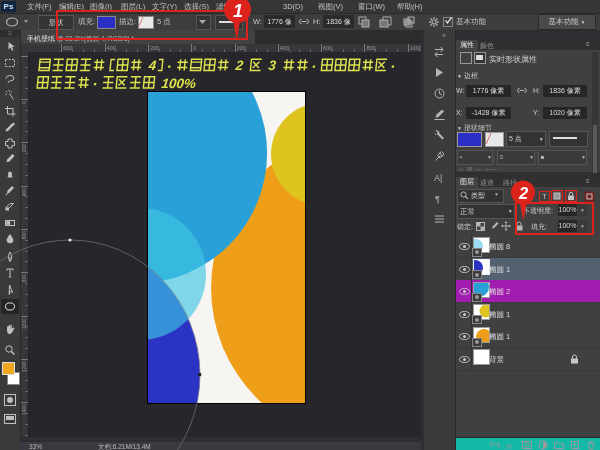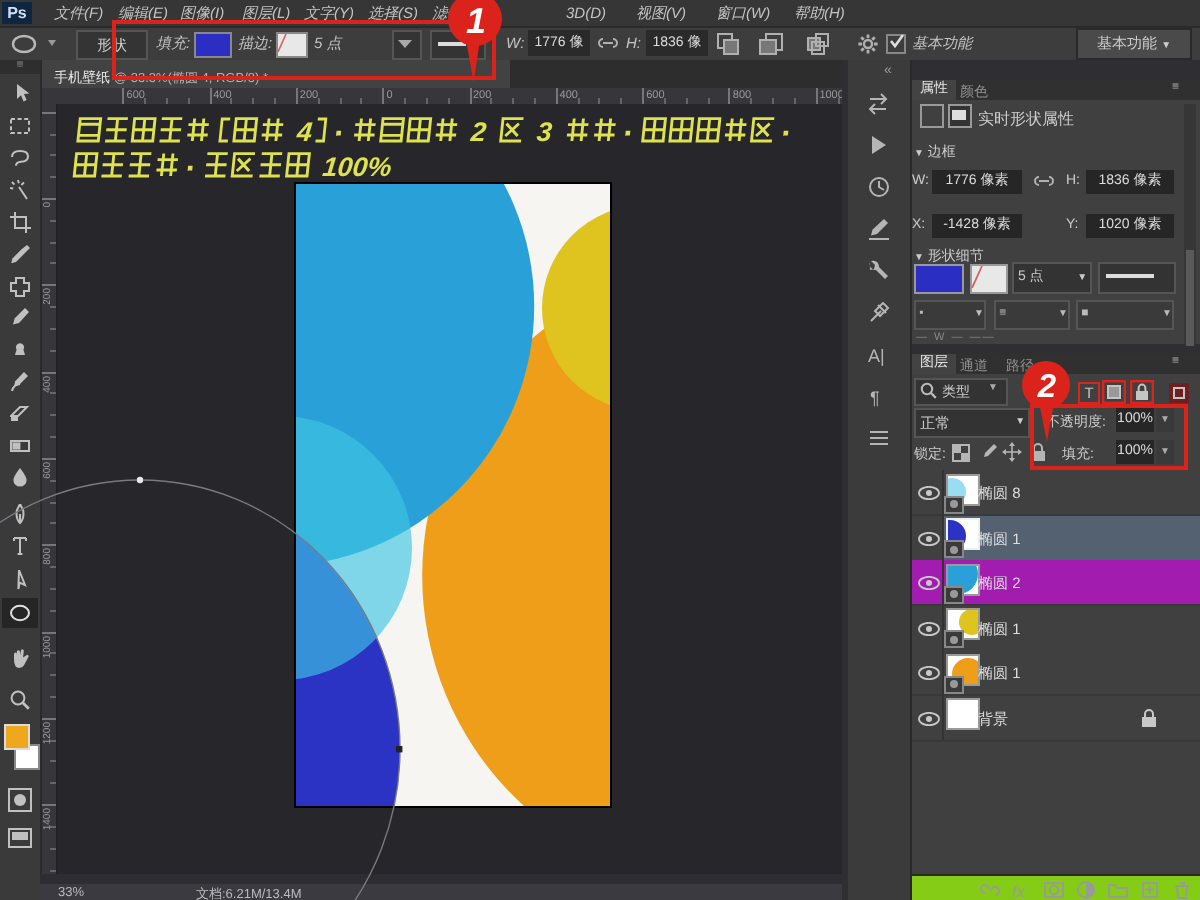--- a/index.html
+++ b/index.html
@@ -1,19 +1,19 @@
 <!DOCTYPE html>
 <html><head>
 <meta charset="utf-8">
 <style>
   html,body{margin:0;padding:0;}
   #app{position:relative;width:600px;height:450px;background:#3c3c3c;overflow:hidden;
        font-family:"Liberation Sans",sans-serif;}
   .abs{position:absolute;}
-  .txt{color:#c4c4c4;white-space:nowrap;font-style:italic;}
+  .txt{color:#c4c4c4;white-space:nowrap;}
 </style>
 </head>
 <body>
 <div id="app">
 
   <div class="abs" style="left:0;top:0;width:600px;height:13px;background:#363636;border-bottom:1px solid #2a2a2a;"></div>
   <div class="abs" style="left:1px;top:1px;width:15px;height:11px;background:#10253f;color:#cfe3f7;font-size:8px;font-weight:bold;text-align:center;line-height:11px;">Ps</div>
   <div class="abs txt" style="left:27px;top:2px;font-size:7.5px;">文件(F)</div>
   <div class="abs txt" style="left:59px;top:2px;font-size:7.5px;">编辑(E)</div>
   <div class="abs txt" style="left:90px;top:2px;font-size:7.5px;">图像(I)</div>
@@ -533,21 +533,21 @@
             <rect width="15" height="14" fill="#fff"></rect>
           </svg></div>
         <div class="abs" style="left:33px;top:7px;font-size:7.5px;color:#ddd;">背景</div>
         <svg class="abs" style="left:114px;top:6px;" width="9" height="10">
           <rect x="1" y="4.5" width="7" height="5" fill="#c8c8c8"></rect>
           <path d="M2.5 4.5 V3 a2 2 0 0 1 4 0 v1.5" fill="none" stroke="#c8c8c8"></path>
         </svg>
       </div>
     </div>
 
-  <div class="abs" style="left:456px;top:437px;width:144px;height:13px;background:#84cc16;border-top:1px solid #2a2a2a;" id="layerbottom">
+  <div class="abs" style="left:456px;top:437px;width:144px;height:13px;background:#14b8a6;border-top:1px solid #2a2a2a;" id="layerbottom">
       <svg class="abs" style="left:34px;top:2px;" width="10" height="10">
         <path d="M2.5 5.5 a2 2 0 1 1 2-2 M5.5 4.5 a2 2 0 1 1 2 2" transform="translate(0,1)" stroke="#9a9a9a" fill="none"></path>
       </svg>
       <svg class="abs" style="left:50px;top:2px;" width="10" height="10">
         <text x="0" y="8.5" font-size="8" font-style="italic" fill="#9a9a9a" font-family="Liberation Sans">fx</text>
       </svg>
       <svg class="abs" style="left:66px;top:2px;" width="10" height="10">
         <rect x="0.5" y="1.5" width="9" height="7" fill="none" stroke="#9a9a9a"></rect>
         <circle cx="5" cy="5" r="2.2" fill="none" stroke="#9a9a9a"></circle>
       </svg>

